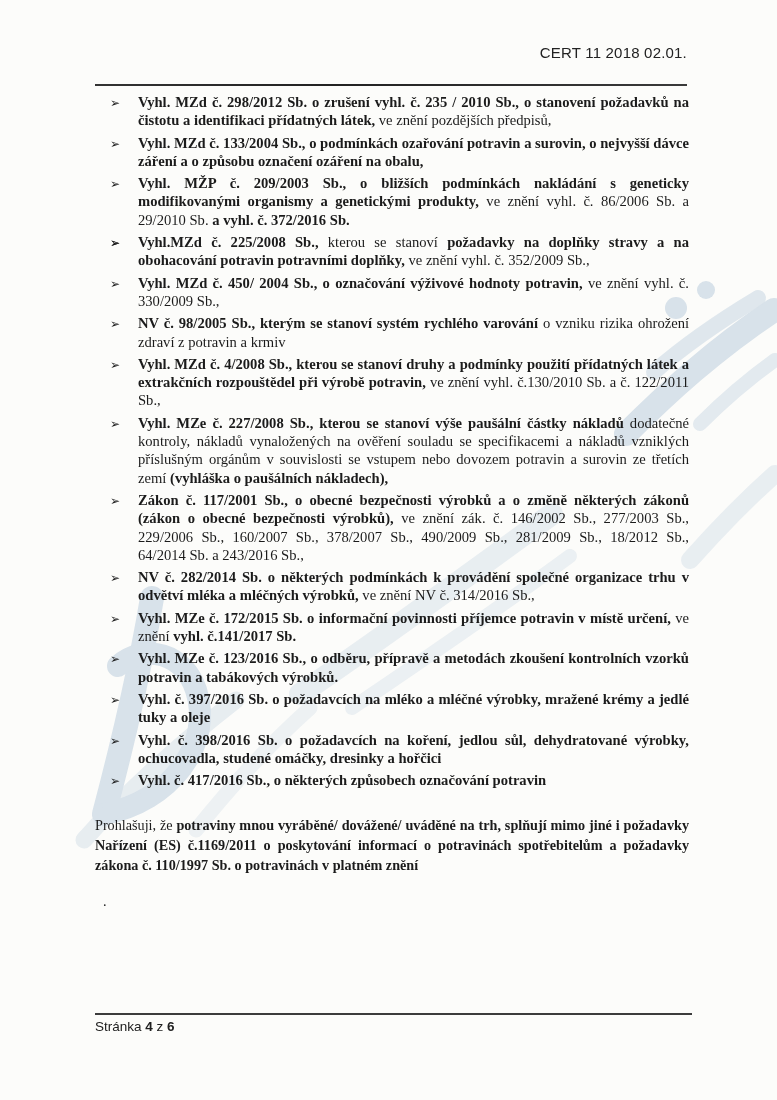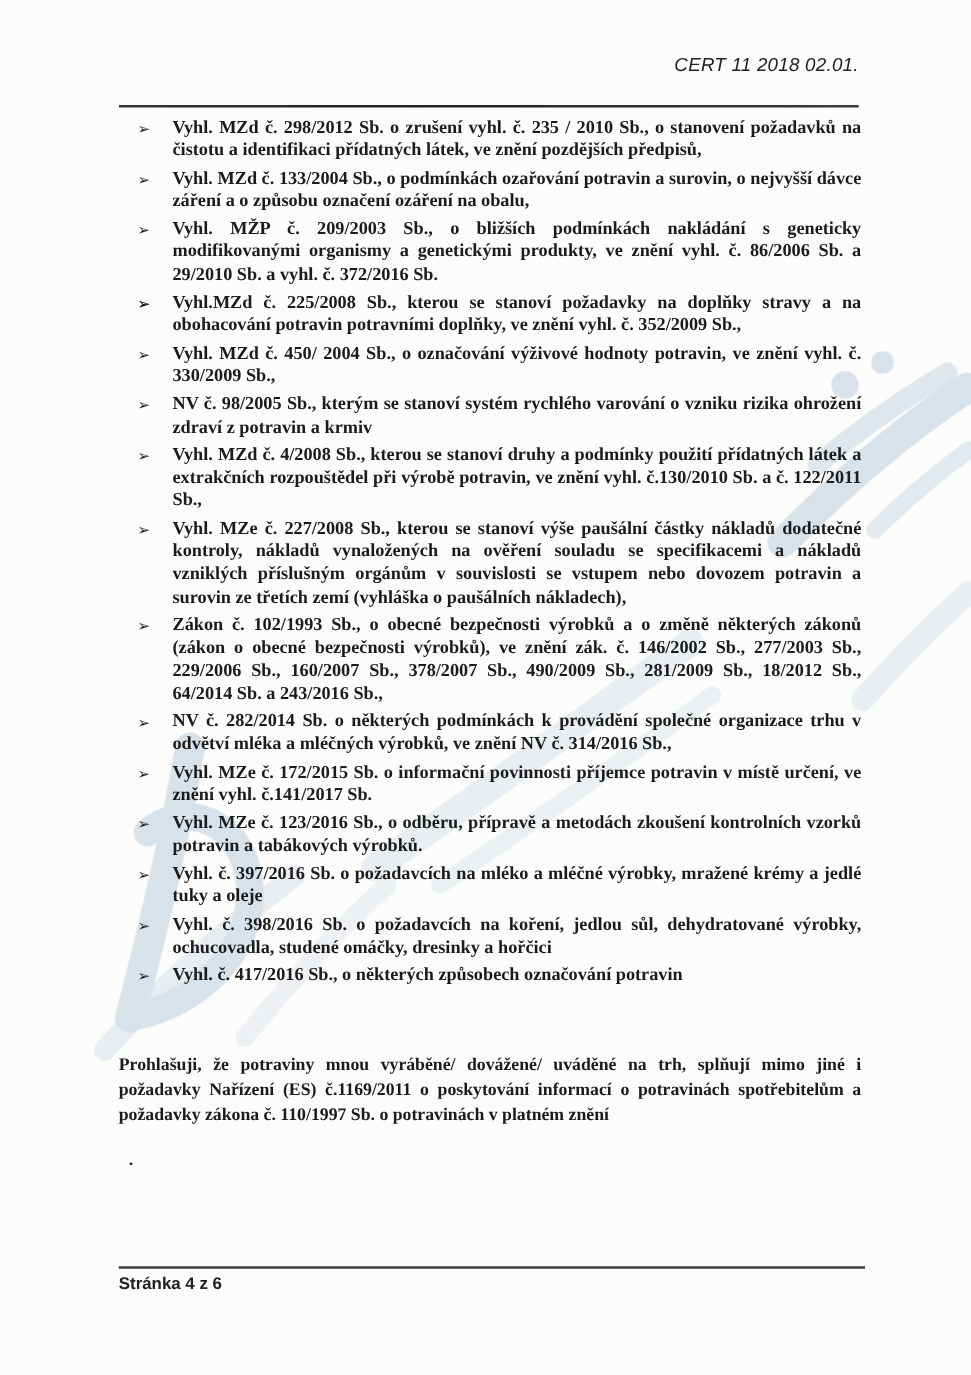--- a/index.html
+++ b/index.html
@@ -8,40 +8,40 @@
     background:#fcfcfa; overflow:hidden;
     font-family:"Liberation Serif","DejaVu Serif",serif;
     color:#1b1b1b;
   }
   
   .watermark { position:absolute; left:0; top:0; width:777px; height:1100px; z-index:0; pointer-events:none; }
   
   .header-code {
     position:absolute; top:44px; right:90px; z-index:2;
     font-family:"Liberation Sans","DejaVu Sans",sans-serif;
-    font-style:italic; font-size:15px; letter-spacing:0.2px; color:#222;
+    font-size:15px; letter-spacing:0.2px; color:#222;
   }
   .rule-top {
     position:absolute; top:84px; left:95px; width:592px; height:2px;
     background:linear-gradient(90deg,#333 0%,#222 40%,#3a3a3a 100%); z-index:2;
   }
   
   .content {
     position:absolute; left:95px; top:93px; width:594px; z-index:1;
     font-size:14.6px; line-height:18.3px; text-align:justify;
   }
   ul.reg-list { list-style:none; margin:0; padding:0; }
   ul.reg-list li { position:relative; padding-left:43px; margin:0 0 4px 0; }
   .bullet {
     position:absolute; left:15px; top:1px; font-size:12px; color:#1b1b1b;
     font-family:"DejaVu Sans",sans-serif;
   }
   .b { font-weight:bold; }
-  .r { font-weight:bold; }
-  .paragraphs { margin-top:54px; font-size:14.2px; line-height:19.6px; }
+  .r { font-weight:normal; }
+  .paragraphs { margin-top:27px; font-size:14.2px; line-height:19.6px; }
   .paragraphs p { margin:0 0 17px 0; }
   .paragraphs p.period-line { margin:0 0 0 8px; }
   
   .rule-bottom {
     position:absolute; top:1013px; left:95px; width:597px; height:1.5px;
     background:#3c3c3c; z-index:2;
   }
   .footer-text {
     position:absolute; top:1019px; left:95px; width:597px; z-index:2;
     font-family:"Liberation Sans","DejaVu Sans",sans-serif;
@@ -81,21 +81,21 @@
     <ul class="reg-list">
         <li><span class="bullet">➢</span><span class="b">Vyhl. MZd č. 298/2012 Sb. o zrušení vyhl. č. 235 / 2010 Sb., o stanovení požadavků na čistotu a identifikaci přídatných látek, </span><span class="r">ve znění pozdějších předpisů,</span></li>
         <li><span class="bullet">➢</span><span class="b">Vyhl. MZd č. 133/2004 Sb., o podmínkách ozařování potravin a surovin, o nejvyšší dávce záření a o způsobu označení ozáření na obalu,</span></li>
         <li><span class="bullet">➢</span><span class="b">Vyhl. MŽP č. 209/2003 Sb., o bližších podmínkách nakládání s geneticky modifikovanými organismy a genetickými produkty, </span><span class="r">ve znění vyhl. č. 86/2006 Sb. a 29/2010 Sb. </span><span class="b">a vyhl. č. 372/2016 Sb.</span></li>
         <li><span class="bullet">➢</span></li>
         <li><span class="bullet">➢</span><span class="b">Vyhl.MZd č. 225/2008 Sb., </span><span class="r">kterou se stanoví </span><span class="b">požadavky na doplňky stravy a na obohacování potravin potravními doplňky, </span><span class="r">ve znění vyhl. č. 352/2009 Sb.,</span></li>
         <li><span class="bullet">➢</span><span class="b">Vyhl. MZd č. 450/ 2004 Sb., o označování výživové hodnoty potravin, </span><span class="r">ve znění vyhl. č. 330/2009 Sb.,</span></li>
         <li><span class="bullet">➢</span><span class="b">NV č. 98/2005 Sb., kterým se stanoví systém rychlého varování </span><span class="r">o vzniku rizika ohrožení zdraví z potravin a krmiv</span></li>
         <li><span class="bullet">➢</span><span class="b">Vyhl. MZd č. 4/2008 Sb., kterou se stanoví druhy a podmínky použití přídatných látek a extrakčních rozpouštědel při výrobě potravin, </span><span class="r">ve znění vyhl. č.130/2010 Sb. a č. 122/2011 Sb.,</span></li>
         <li><span class="bullet">➢</span><span class="b">Vyhl. MZe č. 227/2008 Sb., kterou se stanoví výše paušální částky nákladů </span><span class="r">dodatečné kontroly, nákladů vynaložených na ověření souladu se specifikacemi a nákladů vzniklých příslušným orgánům v souvislosti se vstupem nebo dovozem potravin a surovin ze třetích zemí </span><span class="b">(vyhláška o paušálních nákladech),</span></li>
-        <li><span class="bullet">➢</span><span class="b">Zákon č. 102/1993 Sb., o obecné bezpečnosti výrobků a o změně některých zákonů (zákon o obecné bezpečnosti výrobků), </span><span class="r">ve znění zák. č. 146/2002 Sb., 277/2003 Sb., 229/2006 Sb., 160/2007 Sb., 378/2007 Sb., 490/2009 Sb., 281/2009 Sb., 18/2012 Sb., 64/2014 Sb. a 243/2016 Sb.,</span></li>
+        <li><span class="bullet">➢</span><span class="b">Zákon č. 117/2001 Sb., o obecné bezpečnosti výrobků a o změně některých zákonů (zákon o obecné bezpečnosti výrobků), </span><span class="r">ve znění zák. č. 146/2002 Sb., 277/2003 Sb., 229/2006 Sb., 160/2007 Sb., 378/2007 Sb., 490/2009 Sb., 281/2009 Sb., 18/2012 Sb., 64/2014 Sb. a 243/2016 Sb.,</span></li>
         <li><span class="bullet">➢</span><span class="b">NV č. 282/2014 Sb. o některých podmínkách k provádění společné organizace trhu v odvětví mléka a mléčných výrobků, </span><span class="r">ve znění NV č. 314/2016 Sb.,</span></li>
         <li><span class="bullet">➢</span><span class="b">Vyhl. MZe č. 172/2015 Sb. o informační povinnosti příjemce potravin v místě určení, </span><span class="r">ve znění </span><span class="b">vyhl. č.141/2017 Sb.</span></li>
         <li><span class="bullet">➢</span><span class="b">Vyhl. MZe č. 123/2016 Sb., o odběru, přípravě a metodách zkoušení kontrolních vzorků potravin a tabákových výrobků.</span></li>
         <li><span class="bullet">➢</span><span class="b">Vyhl. č. 397/2016 Sb. o požadavcích na mléko a mléčné výrobky, mražené krémy a jedlé tuky a oleje</span></li>
         <li><span class="bullet">➢</span><span class="b">Vyhl. č. 398/2016 Sb. o požadavcích na koření, jedlou sůl, dehydratované výrobky, ochucovadla, studené omáčky, dresinky a hořčici</span></li>
         <li><span class="bullet">➢</span><span class="b">Vyhl. č. 417/2016 Sb., o některých způsobech označování potravin</span></li>
       </ul>
     <div class="paragraphs">
         <p><span class="r">Prohlašuji, že </span><span class="b">potraviny mnou vyráběné/ dovážené/ uváděné na trh, splňují mimo jiné i požadavky Nařízení (ES) č.1169/2011 o poskytování informací o potravinách spotřebitelům a požadavky zákona č. 110/1997 Sb. o potravinách v platném znění</span></p>
         <p class="period-line"><span class="r">.</span></p>

